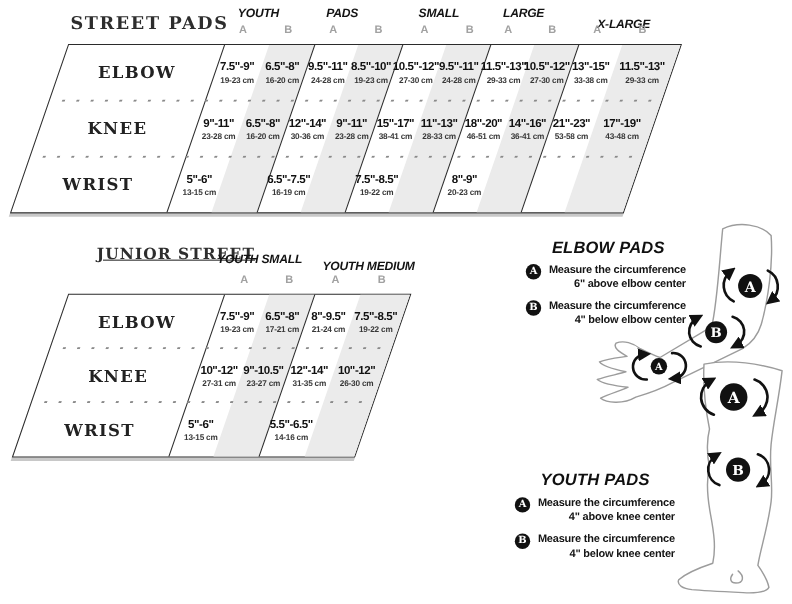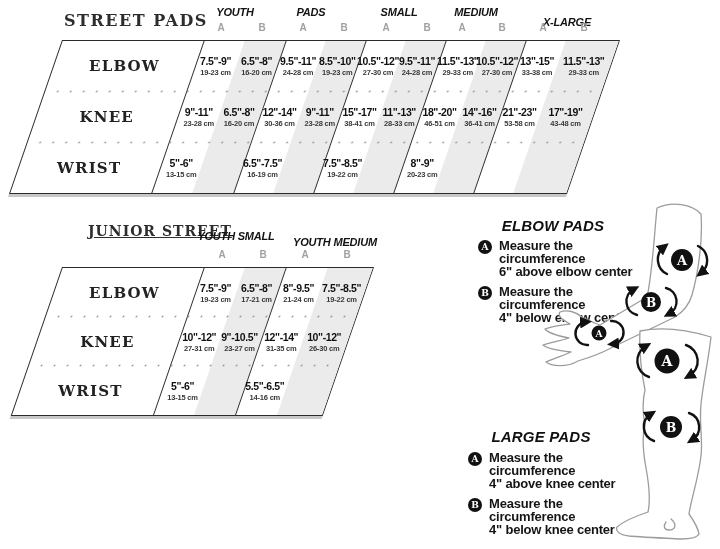--- a/index.html
+++ b/index.html
@@ -33,41 +33,41 @@
           background-size:13px 5px; background-repeat:repeat-x; background-position:0 50%; }
 
   
   .pads-title { position:absolute; transform:translateX(-50%); font-style:italic; font-weight:bold;
                 font-size:15px; letter-spacing:0.2px; color:#101010; white-space:nowrap; }
   .instr { position:absolute; display:flex; flex-direction:column; gap:7px; width:175px; }
   .irow { display:flex; gap:7px; }
   .ibadge { width:14px; height:14px; border-radius:50%; background:#111; color:#fff; font-weight:bold;
             font-size:9px; line-height:14px; text-align:center; flex:0 0 auto; margin-top:1px;
             font-family:"DejaVu Serif", serif; }
-  .itext { font-weight:bold; font-size:13px; line-height:13px; letter-spacing:-0.2px; color:#151515; }
+  .itext { font-weight:bold; font-size:10px; line-height:13px; letter-spacing:-0.2px; color:#151515;text-align:right; }
 
   
   svg { position:absolute; overflow:visible; }
   .limb { stroke:#9c9c9c; stroke-width:1.3; fill:#fff; stroke-linejoin:round; stroke-linecap:round; }
   .limbline { stroke:#9c9c9c; stroke-width:1.3; fill:none; stroke-linecap:round; }
   .badge-c { fill:#111; }
   .badge-t { fill:#fff; font-family:"DejaVu Serif", serif; font-weight:bold; text-anchor:middle; }
   .arr { stroke:#111; stroke-width:2.4; fill:none; stroke-linecap:round; }
 </style>
 </head>
 <body>
 
 <div class="canvas">
 
   <div class="slab t1-title">STREET PADS</div>
 
   <div class="szh" style="left:235px;top:6px">YOUTH</div>
   <div class="szh" style="left:311px;top:6px">PADS</div>
   <div class="szh" style="left:399px;top:6px">SMALL</div>
-  <div class="szh" style="left:476px;top:6px">MEDIUM</div>
+  <div class="szh" style="left:476px;top:6px">LARGE</div>
   <div class="szh" style="left:567px;top:16px">X-LARGE</div>
 
   <div class="abh" style="left:221px;top:22px">A</div>
   <div class="abh" style="left:262px;top:22px">B</div>
   <div class="abh" style="left:303px;top:22px">A</div>
   <div class="abh" style="left:344px;top:22px">B</div>
   <div class="abh" style="left:386px;top:22px">A</div>
   <div class="abh" style="left:427px;top:22px">B</div>
   <div class="abh" style="left:462px;top:22px">A</div>
   <div class="abh" style="left:502px;top:22px">B</div>
@@ -369,21 +369,21 @@
     </div>
     <div class="irow">
       <span class="ibadge">B</span>
       <div class="itext">
           <div>Measure the circumference</div>
           <div>4" below elbow center</div>
         </div>
     </div>
   </div>
 
-  <div class="pads-title" style="left:541px;top:428px">LARGE PADS</div>
+  <div class="pads-title" style="left:541px;top:428px">YOUTH PADS</div>
   <div class="instr" style="left:468px;top:451px">
     <div class="irow">
       <span class="ibadge">A</span>
       <div class="itext">
           <div>Measure the circumference</div>
           <div>4" above knee center</div>
         </div>
     </div>
     <div class="irow">
       <span class="ibadge">B</span>

